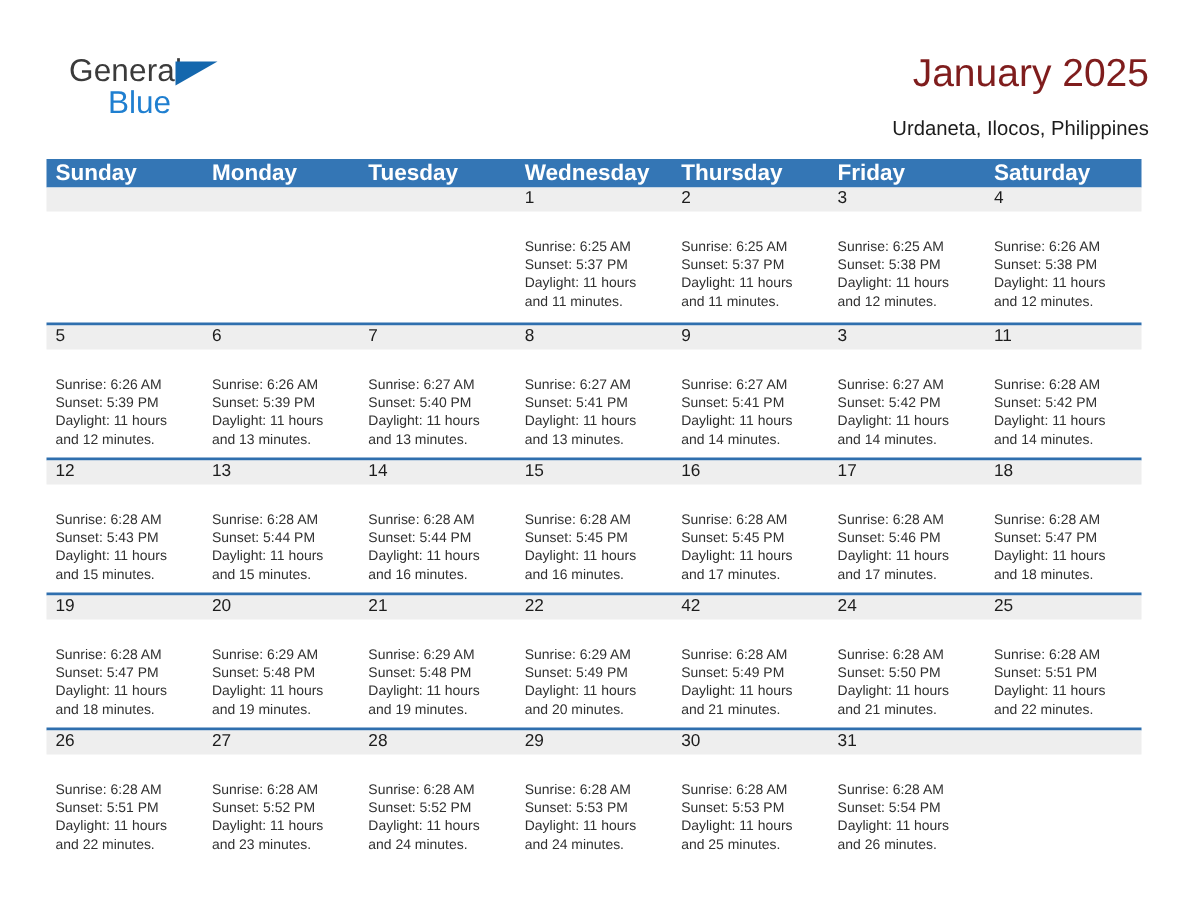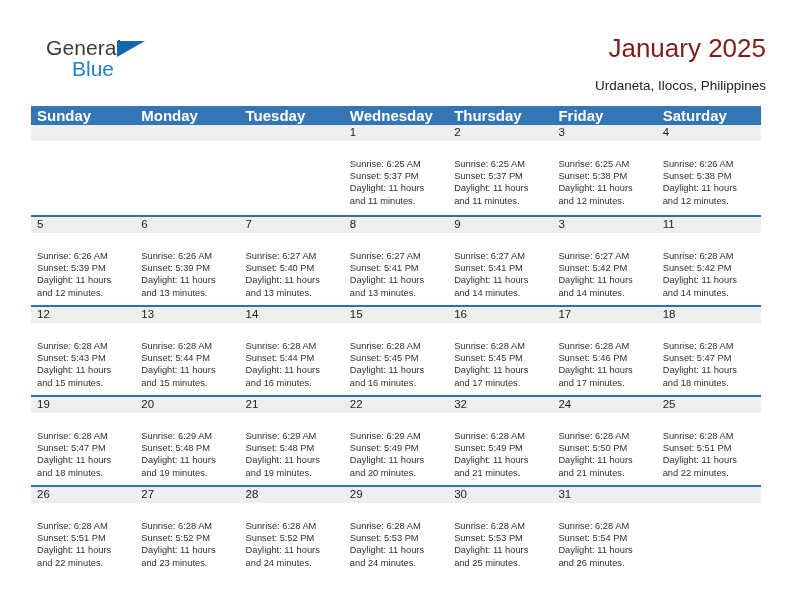--- a/index.html
+++ b/index.html
@@ -407,21 +407,21 @@
             <div class="cell">
               <div class="daynum">22</div>
               <div class="info">
                 <div>Sunrise: 6:29 AM</div>
                 <div>Sunset: 5:49 PM</div>
                 <div>Daylight: 11 hours</div>
                 <div>and 20 minutes.</div>
               </div>
             </div>
             <div class="cell">
-              <div class="daynum">32</div>
+              <div class="daynum">42</div>
               <div class="info">
                 <div>Sunrise: 6:28 AM</div>
                 <div>Sunset: 5:49 PM</div>
                 <div>Daylight: 11 hours</div>
                 <div>and 21 minutes.</div>
               </div>
             </div>
             <div class="cell">
               <div class="daynum">24</div>
               <div class="info">

